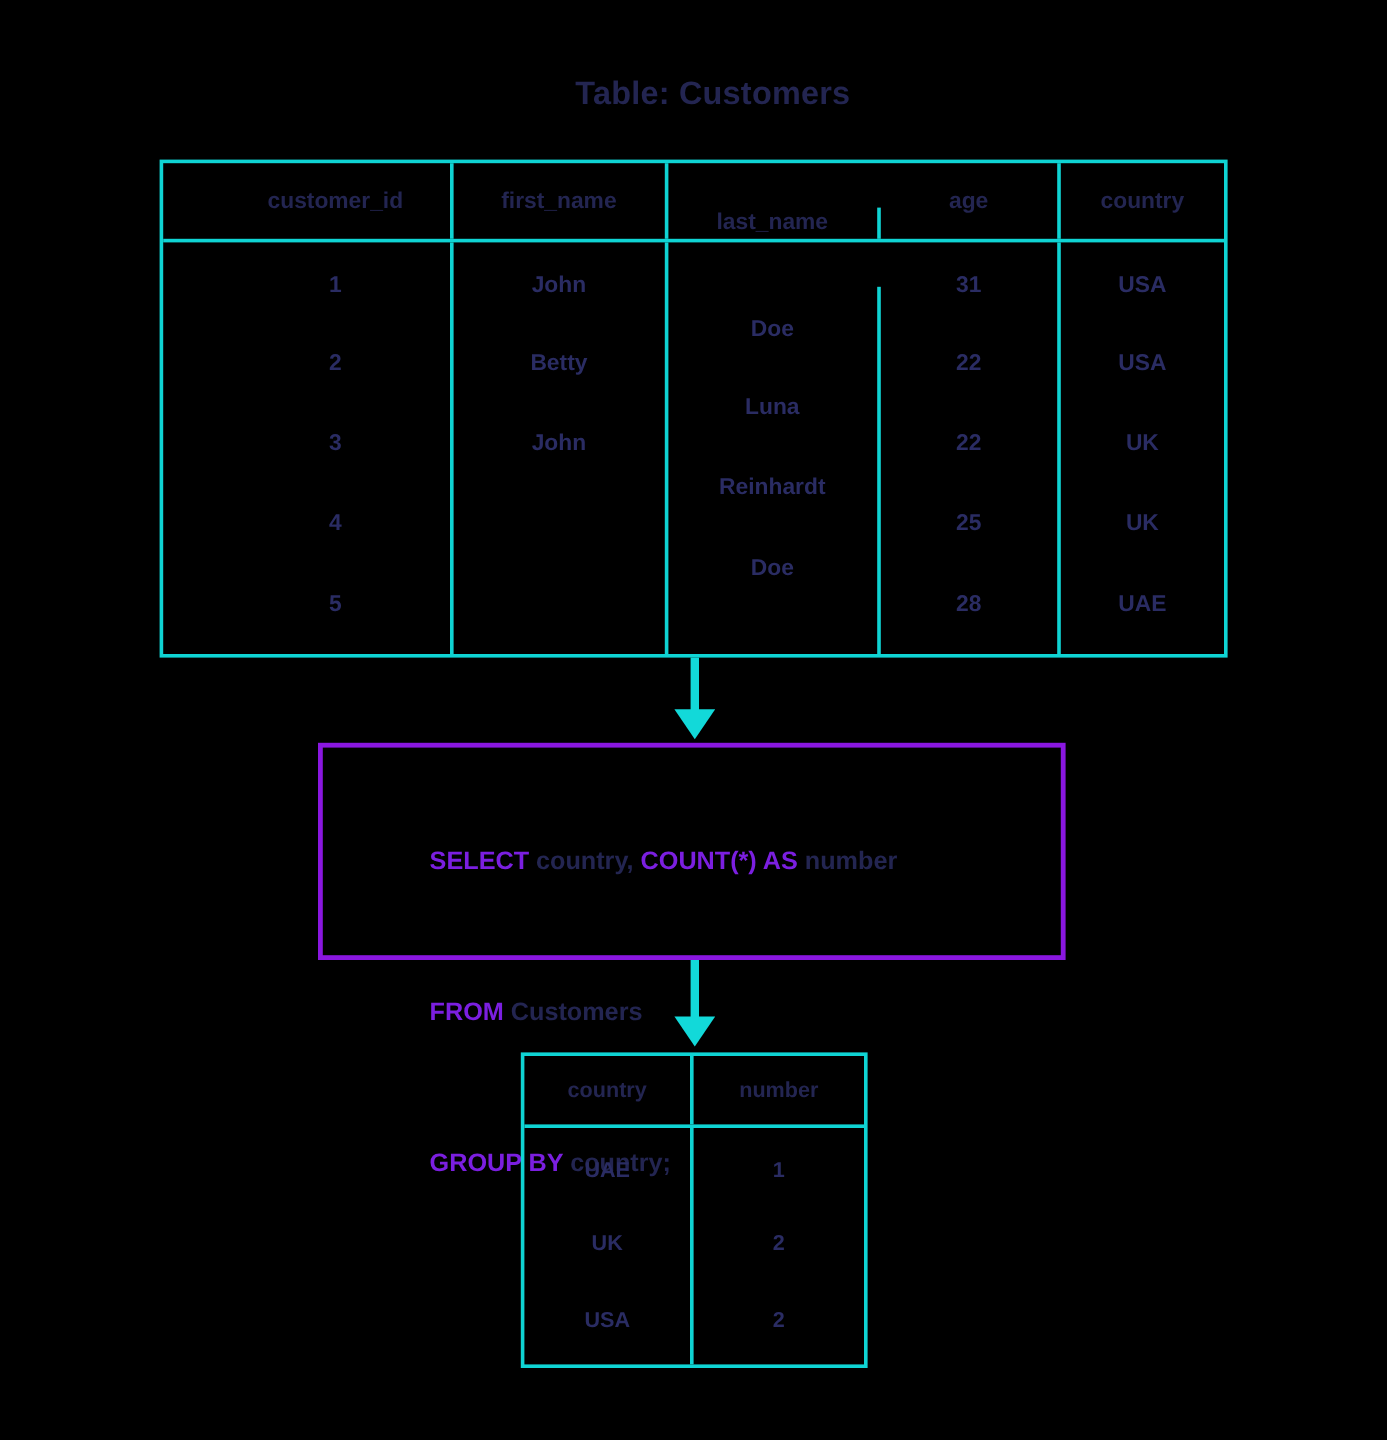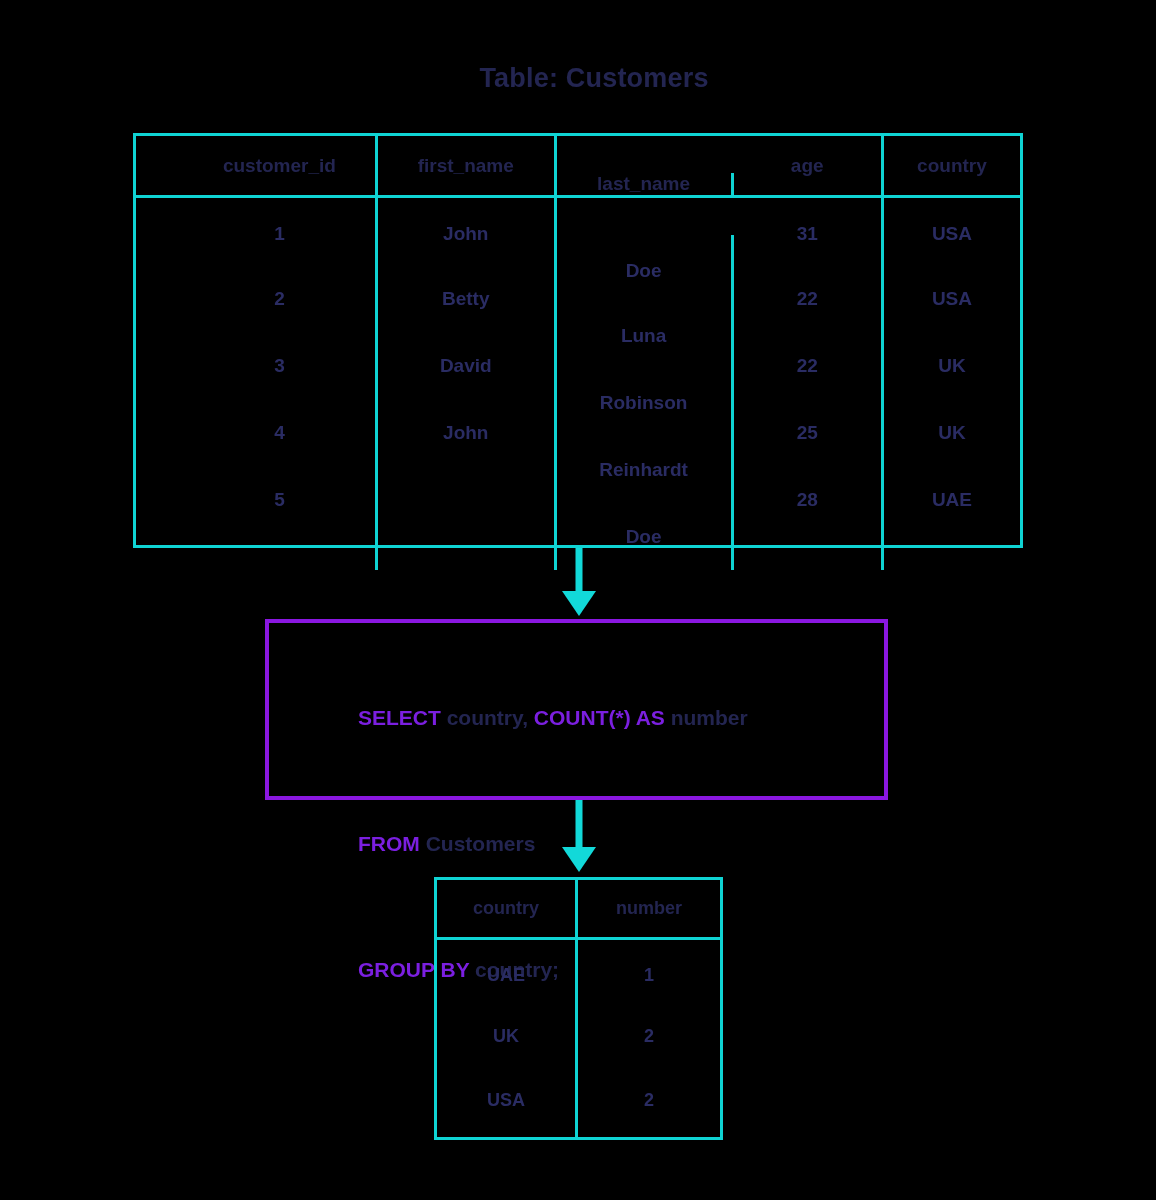--- a/index.html
+++ b/index.html
@@ -159,27 +159,25 @@
       <div class="src-col col-w0">
         <div class="body-cell first">1</div>
         <div class="body-cell">2</div>
         <div class="body-cell">3</div>
         <div class="body-cell">4</div>
         <div class="body-cell">5</div>
       </div>
       <div class="src-col col-w1">
         <div class="body-cell first">John</div>
         <div class="body-cell">Betty</div>
-        <div class="body-cell">David</div>
         <div class="body-cell">John</div>
       </div>
       <div class="src-col col-w2">
         <div class="body-cell first">Doe</div>
         <div class="body-cell">Luna</div>
-        <div class="body-cell">Robinson</div>
         <div class="body-cell">Reinhardt</div>
         <div class="body-cell">Doe</div>
       </div>
       <div class="src-col col-w3">
         <div class="body-cell first">31</div>
         <div class="body-cell">22</div>
         <div class="body-cell">22</div>
         <div class="body-cell">25</div>
         <div class="body-cell">28</div>
       </div>

